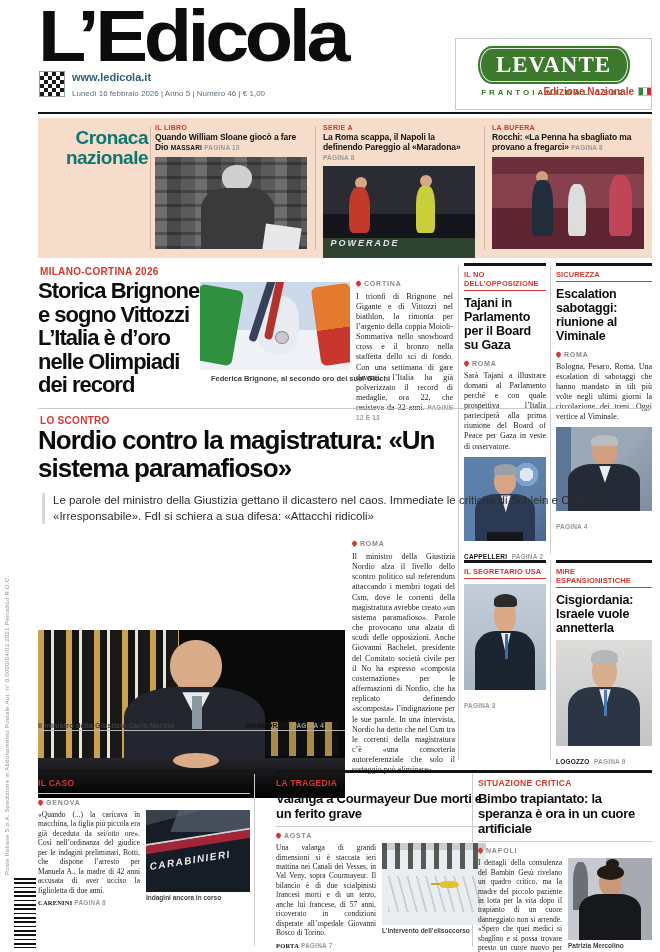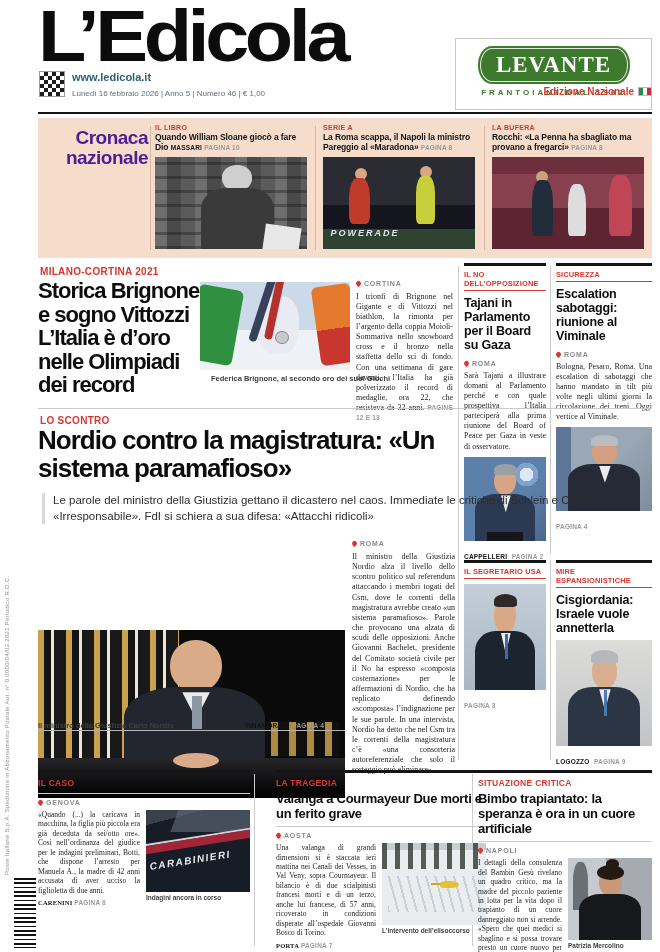--- a/index.html
+++ b/index.html
@@ -27,21 +27,21 @@
 
   
   .side-text { position:absolute; left:4px; top:545px; height:330px; writing-mode:vertical-rl;
                transform:rotate(180deg); font-size:6px; color:#8f8f8f; letter-spacing:.3px; white-space:nowrap; }
   .barcode { position:absolute; left:14px; top:878px; width:22px; height:70px;
              background:repeating-linear-gradient(180deg,#111 0 2px,#fff 2px 4px,#111 4px 6px,#fff 6px 9px,#111 9px 10px,#fff 10px 13px); }
 
   
   .strip { position:absolute; left:38px; top:118px; width:614px; height:140px; background:#f5dccb; }
   .strip-label { position:absolute; left:6px; top:10px; width:104px; text-align:right;
-                 font-size:19px; font-weight:800; color:#4c1d95; line-height:1.03; letter-spacing:-.5px; }
+                 font-size:19px; font-weight:800; color:#0f766e; line-height:1.03; letter-spacing:-.5px; }
   .sdiv { position:absolute; top:8px; bottom:8px; width:1px; background:#d8b6a4; }
   .teaser { position:absolute; top:6px; width:152px; }
   .t-kick { font-size:7px; font-weight:800; color:#d9362e; letter-spacing:.3px; }
   .t-title { font-size:8.5px; font-weight:800; color:#141414; line-height:1.15; margin-top:2px; letter-spacing:-.1px; }
   .t-page, .page-ref { font-size:6.5px; font-weight:700; color:#9a9a9a; font-family:"Liberation Sans",sans-serif; letter-spacing:.2px; }
   .by-name { font-size:6.5px; font-weight:800; color:#141414; letter-spacing:.2px; }
   .t-photo { margin-top:4px; width:152px; height:92px; }
 
   
   .kick { font-size:10px; font-weight:800; color:#d9362e; letter-spacing:.3px; }
@@ -209,21 +209,21 @@
         <span class="t-page">PAGINA 10</span></div>
       <div class="t-photo ph ph-sloane">
           <i class="hd"></i>
           <i class="bd"></i>
           <i class="pap"></i>
         </div>
     </div>
 
     <div class="teaser" style="left:285px">
       <div class="t-kick">SERIE A</div>
-      <div class="t-title"><span>La Roma scappa, il Napoli la ministro Pareggio al «Maradona»</span>
+      <div class="t-title"><span>La Roma scappa, il Napoli la definendo Pareggio al «Maradona»</span>
         <span class="t-page">PAGINA 8</span></div>
       <div class="t-photo ph ph-foot">
         <i class="h1"></i>
           <i class="p1"></i>
           <i class="h2"></i>
           <i class="p2"></i>
         <i class="adtx">POWERADE</i>
       </div>
     </div>
 
@@ -233,21 +233,21 @@
         <span class="t-page">PAGINA 8</span></div>
       <div class="t-photo ph ph-ref">
           <i class="h3"></i>
           <i class="f1"></i>
           <i class="f2"></i>
           <i class="f3"></i>
         </div>
     </div>
   </div>
 
-  <div class="kick oly-kick">MILANO-CORTINA 2021</div>
+  <div class="kick oly-kick">MILANO-CORTINA 2026</div>
   <div class="oly-head">Storica Brignone e sogno Vittozzi L’Italia è d’oro nelle Olimpiadi dei record</div>
   <div class="oly-photo ph ph-brig">
     <i class="fg"></i>
       <i class="gfl"></i>
       <i class="ofl"></i>
       <i class="sk1"></i>
       <i class="sk2"></i>
       <i class="med"></i>
   </div>
   <div class="caption oly-caption">Federica Brignone, al secondo oro dei suoi Giochi</div>

